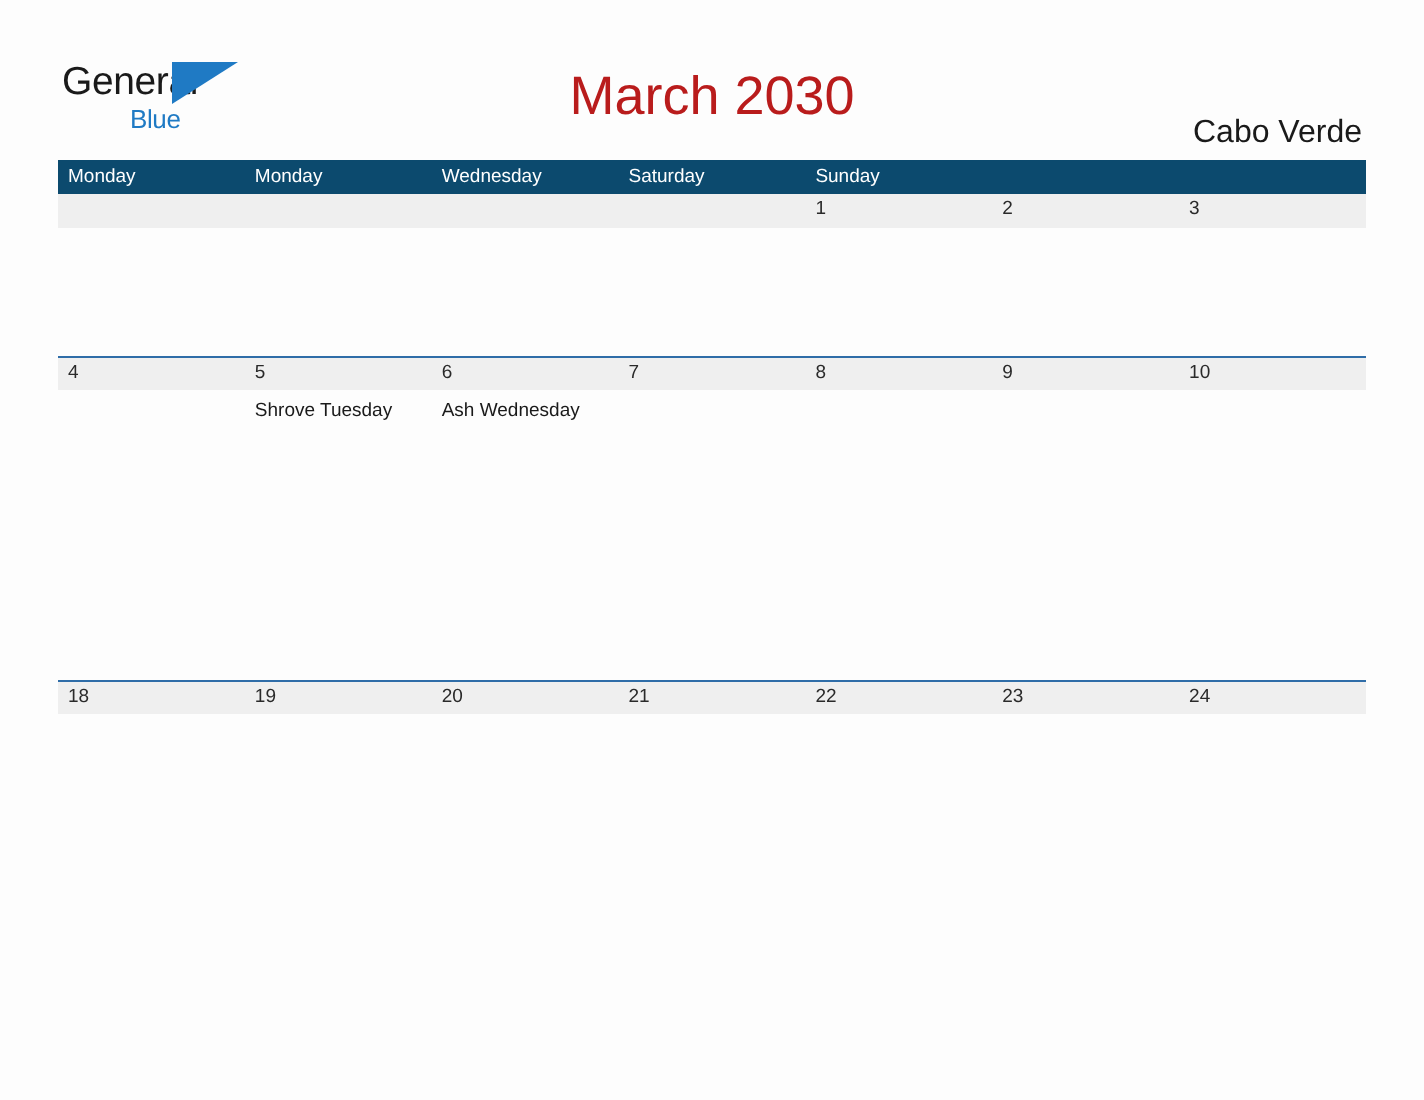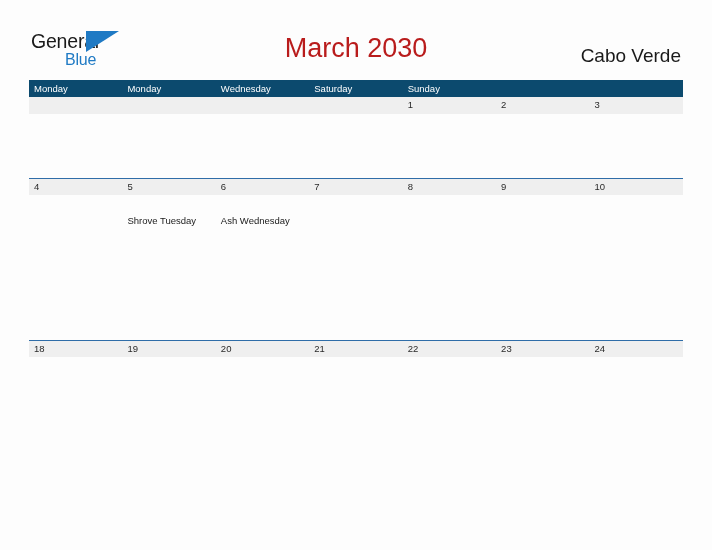--- a/index.html
+++ b/index.html
@@ -39,21 +39,21 @@
     left: 0; top: 0;
     font-size: 19.5px;
     color: #1a1a1a;
     letter-spacing: -0.2px;
     line-height: 22px;
     white-space: nowrap;
   }
   .logo-blue {
     position: absolute;
     left: 34px; top: 19px;
-    font-size: 16px;
+    font-size: 13px;
     color: #1f7ac4;
     letter-spacing: -0.2px;
     line-height: 22px;
     white-space: nowrap;
   }
   .logo-flag {
     position: absolute;
     left: 55px;
     top: 1px;
     width: 34px;
@@ -69,22 +69,22 @@
     text-align: center;
     font-size: 27px;
     color: #b91c1c;
     font-weight: normal;
     letter-spacing: 0px;
   }
 
   .region-label {
     position: absolute;
     right: 31px;
-    top: 45px;
-    font-size: 19px;
+    top: 58px;
+    font-size: 16px;
     color: #1a1a1a;
     white-space: nowrap;
   }
 
   
   .calendar {
     position: absolute;
     left: 29px;
     top: 80px;
     width: 654px;
@@ -136,21 +136,21 @@
 
   .event-band {
     display: flex;
     width: 654px;
     height: 63px;
     background: transparent;
   }
   .event-cell {
     width: 93.43px;
     padding-left: 5px;
-    padding-top: 20px;
+    padding-top: 5px;
     font-size: 9.5px;
     line-height: 12px;
     color: #1a1a1a;
     overflow: hidden;
   }
   .event-text { display: block; white-space: nowrap; }
 </style>
 </head>
 <body>
 

